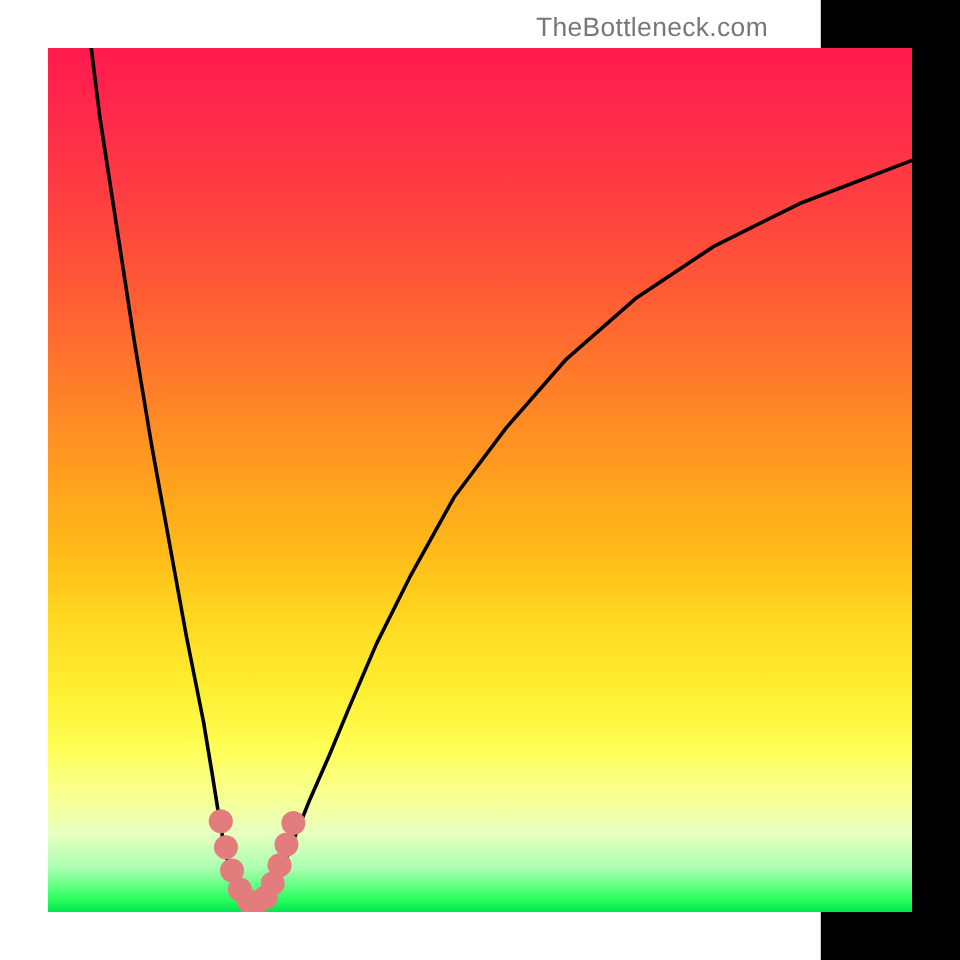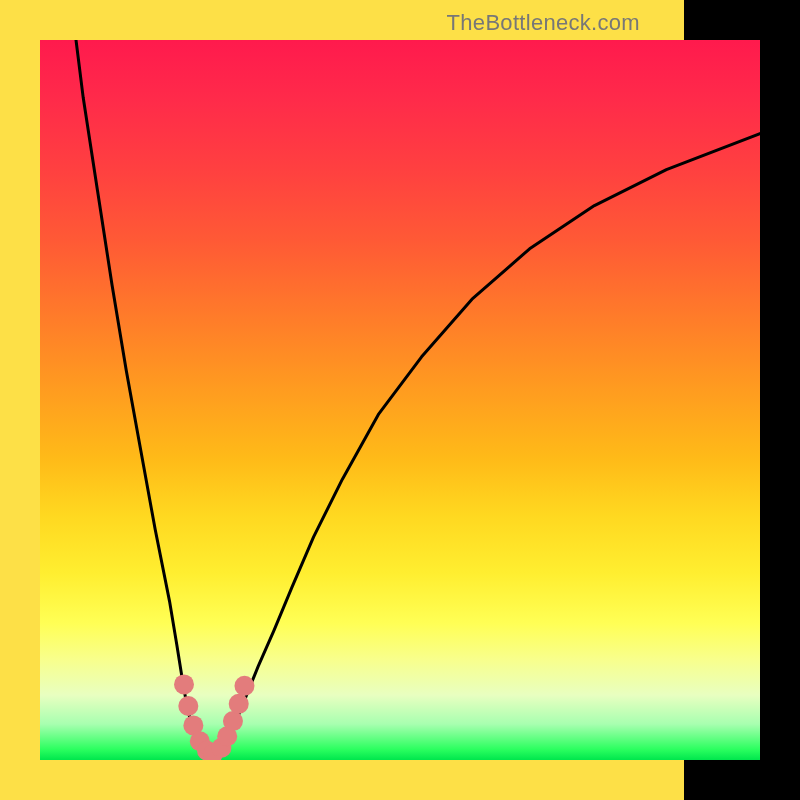--- a/index.html
+++ b/index.html
@@ -10,21 +10,21 @@
     background: #000;
     overflow: hidden;
     font-family: Arial, Helvetica, sans-serif;
   }
   .frame {
     position: absolute;
     left: 0;
     top: 0;
     width: 684px;
     height: 800px;
-    background: #fde047;
+    background: #ffffff;
   }
   .chart-area {
     position: absolute;
     left: 40px;
     top: 40px;
     width: 720px;
     height: 720px;
     
     background: linear-gradient(
       to bottom,

